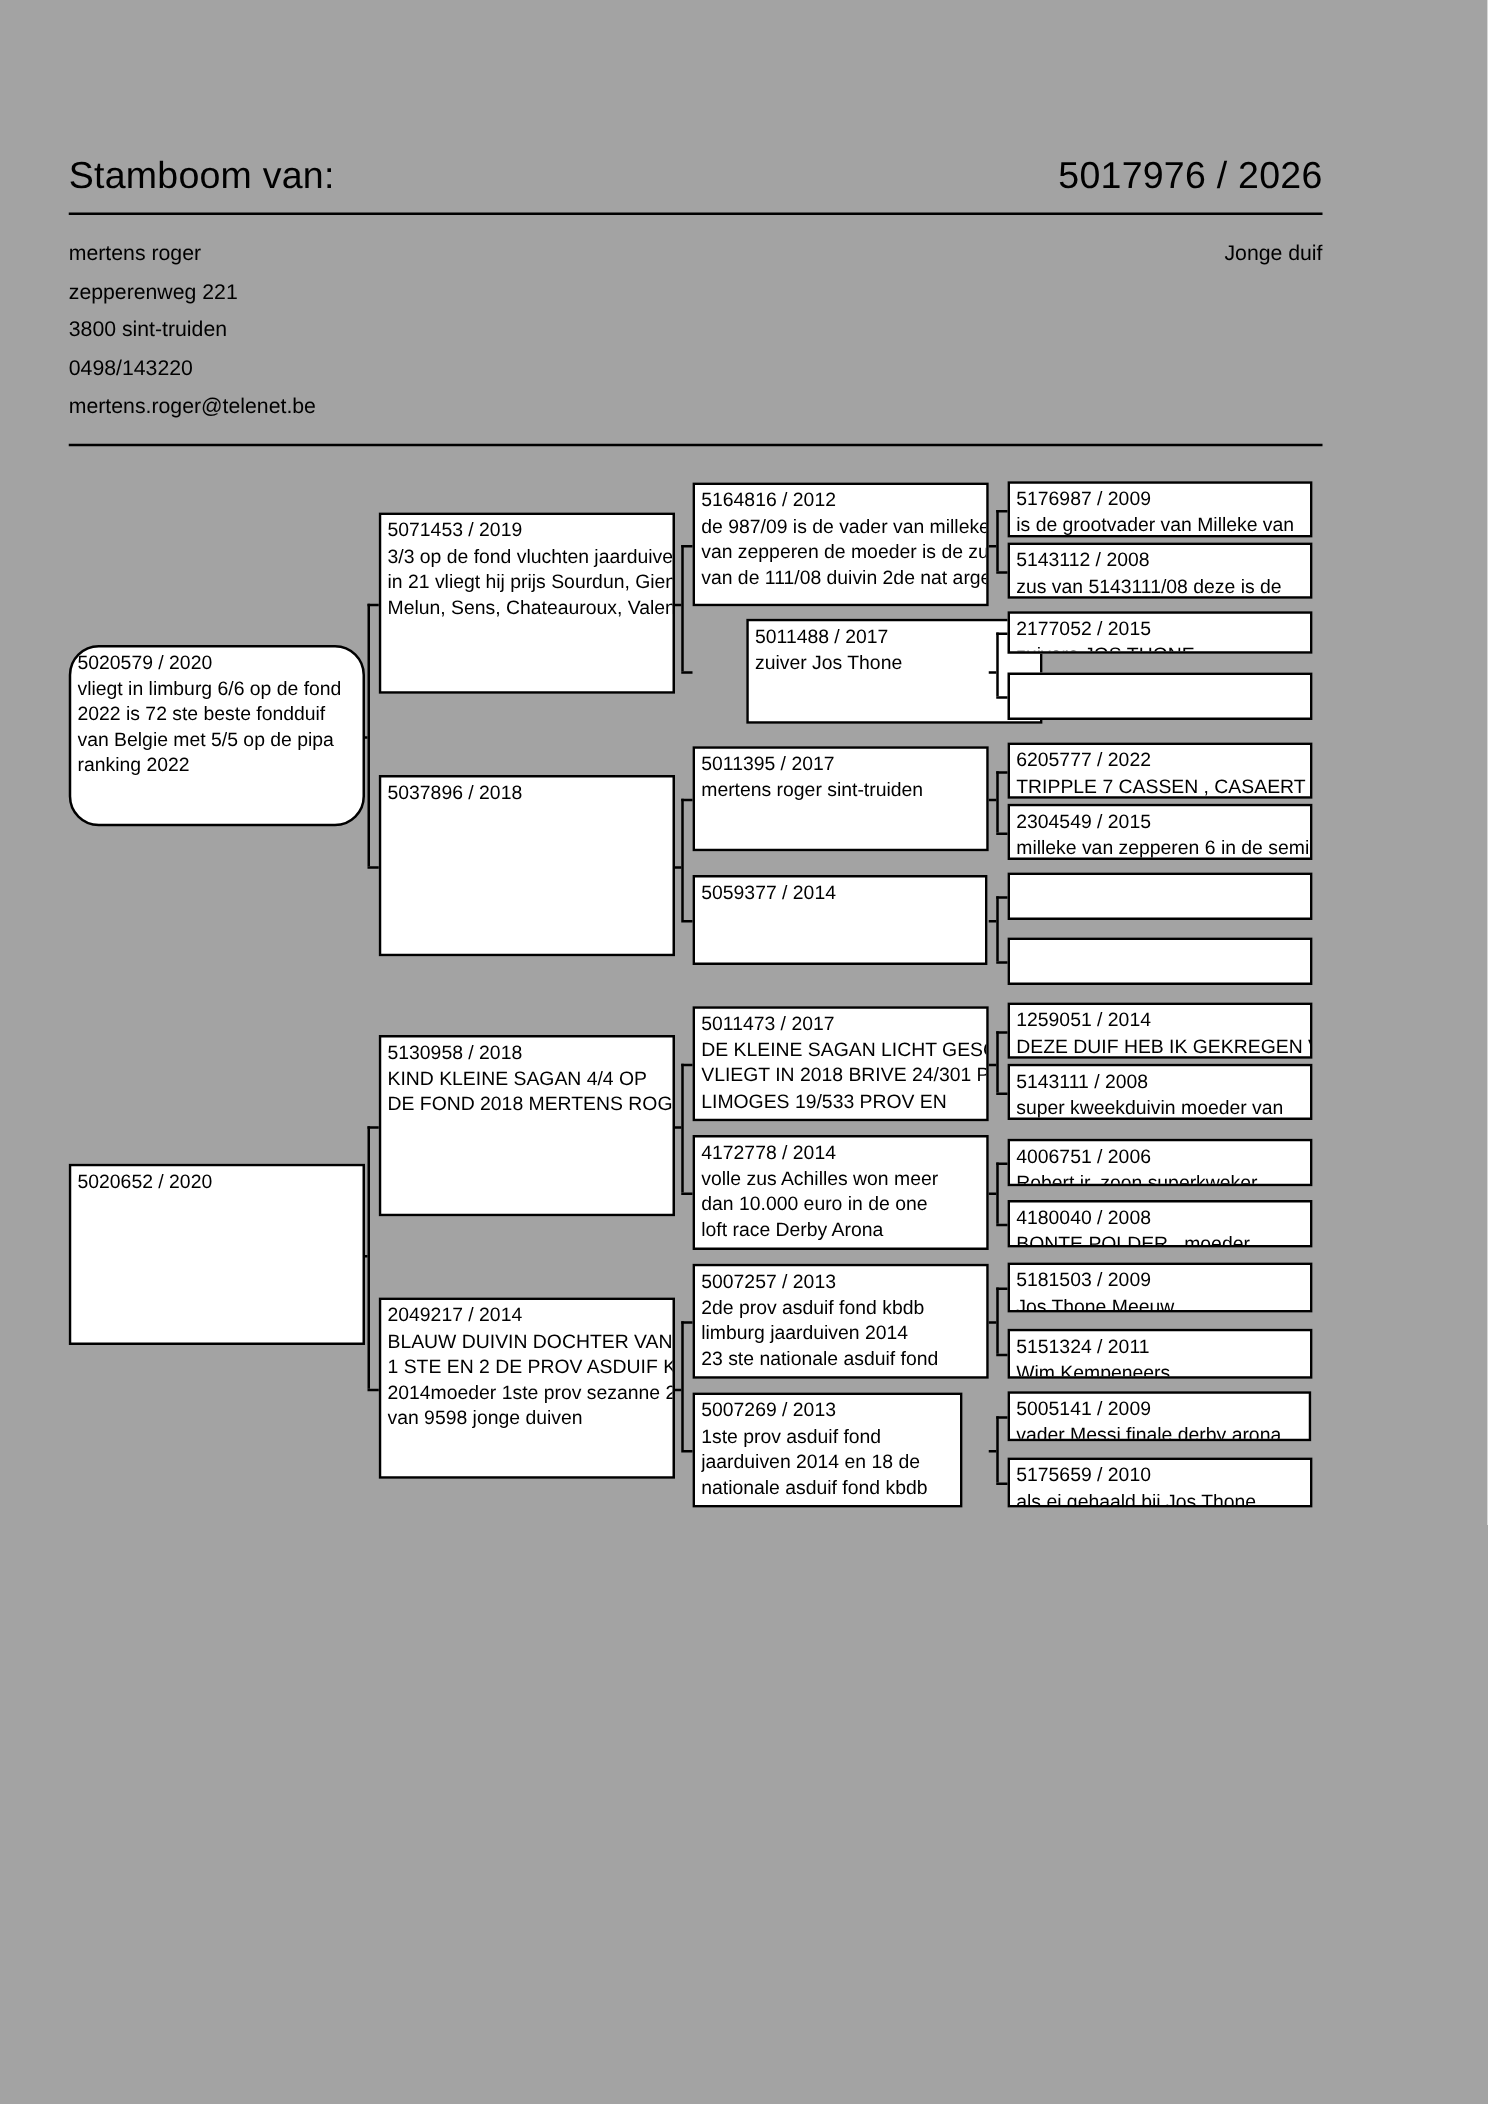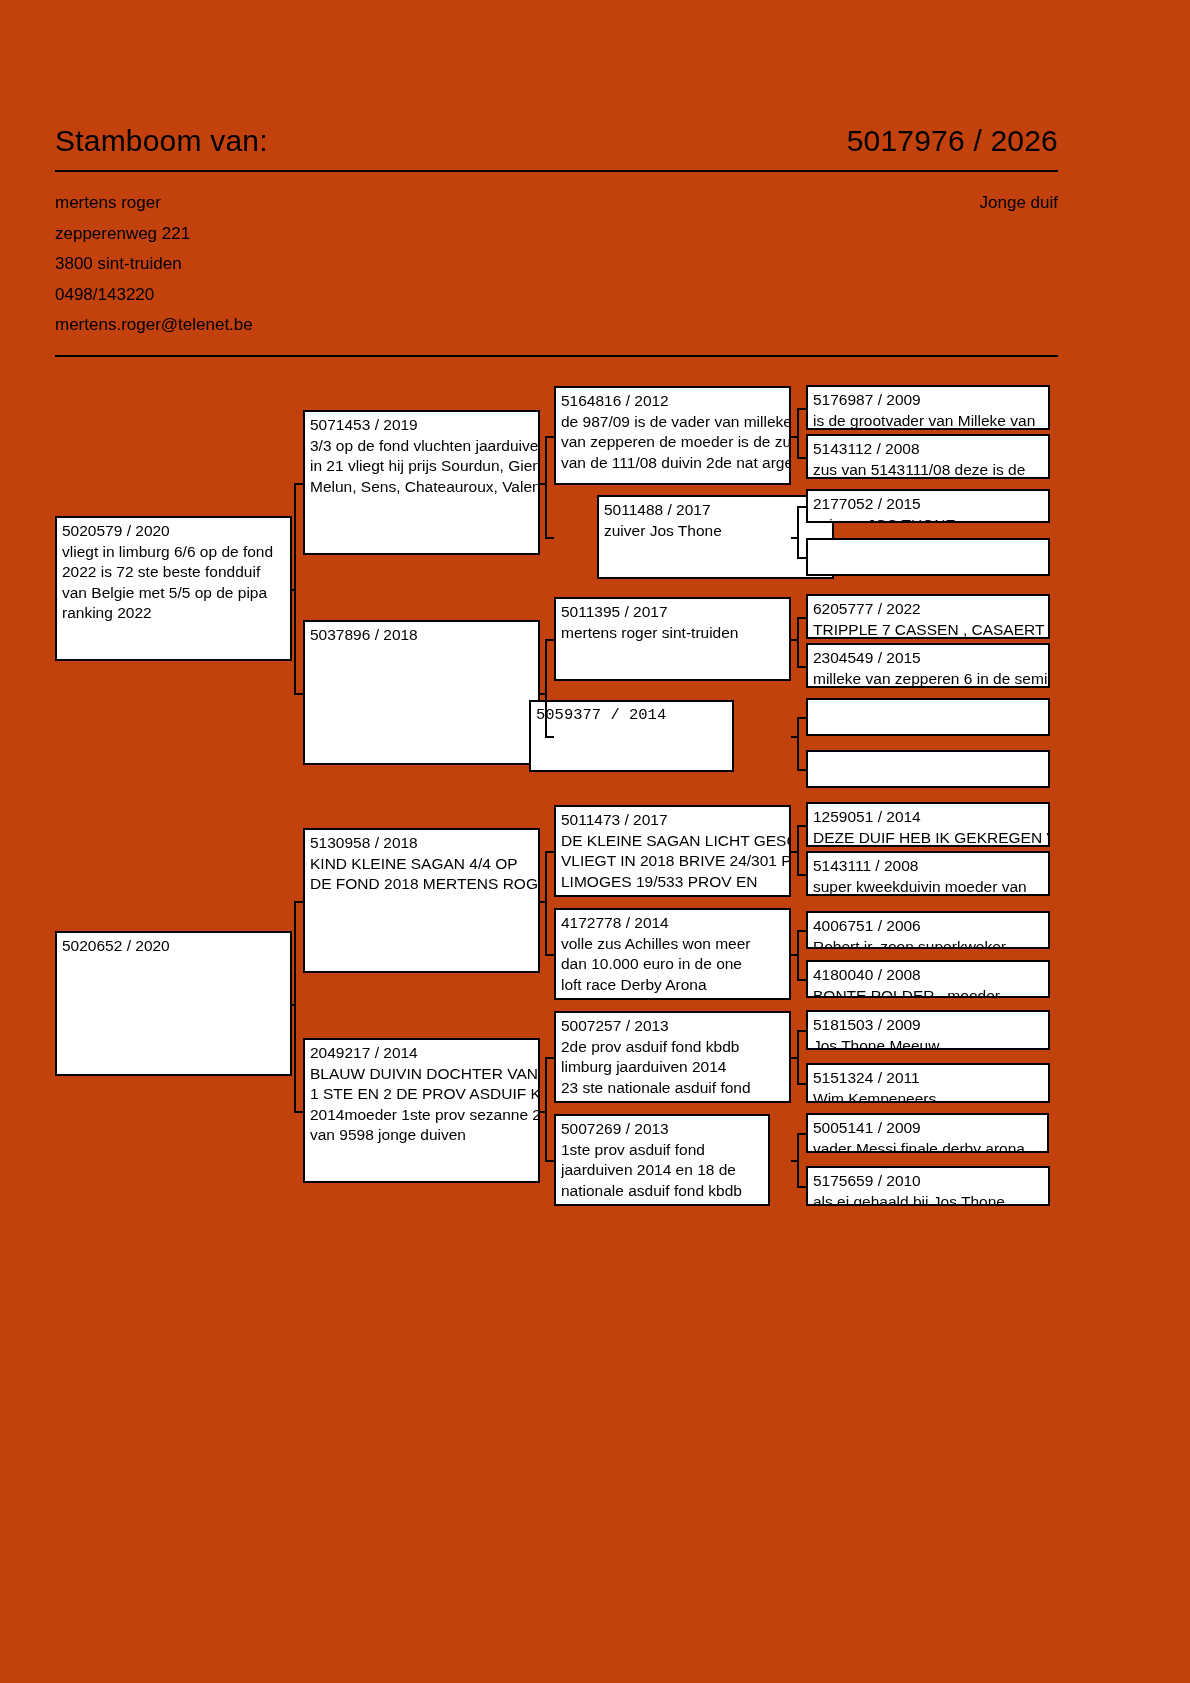--- a/index.html
+++ b/index.html
@@ -6,21 +6,21 @@
   html,body{margin:0;padding:0;background:#ffffff;}
   body{
     font-family:"Liberation Sans","DejaVu Sans",sans-serif;
     color:#000;
     -webkit-font-smoothing:antialiased;
   }
   #page{
     position:relative;
     width:1190px;
     height:1683px;
-    background:#c2410c;
+    background:#a3a3a3;
     overflow:hidden;
   }
 
   
   .hdr{
     position:absolute;
     left:55px; top:124px; width:1003px;
     display:flex; align-items:flex-end; justify-content:space-between;
   }
   .hdr-title{font-size:30px; line-height:1.1; letter-spacing:.2px;}
@@ -79,21 +79,21 @@
     <div>zepperenweg  221</div>
     <div>3800  sint-truiden</div>
     <div>0498/143220</div>
     <div>mertens.roger@telenet.be</div>
   </div>
   <div class="bird-type">Jonge duif</div>
 
   <div class="rule" id="rule-bottom"></div>
 
   <div id="tree">
-      <div class="pedbox" style="left: 55px; top: 516px; width: 237px; height: 145px;">
+      <div class="pedbox" style="left: 55px; top: 516px; width: 237px; height: 145px; border-radius: 24px;">
         <div class="ln">5020579 / 2020</div>
         <div class="ln">vliegt in limburg 6/6 op de fond</div>
         <div class="ln">2022 is 72 ste beste fondduif</div>
         <div class="ln">van Belgie met 5/5 op de pipa</div>
         <div class="ln">ranking 2022</div>
       </div>
       <div class="pedbox" style="left: 55px; top: 931px; width: 237px; height: 145px;">
         <div class="ln">5020652 / 2020</div>
       </div>
       <div class="pedbox" style="left: 303px; top: 410px; width: 237px; height: 145px;">
@@ -124,21 +124,21 @@
         <div class="ln">van de 111/08 duivin 2de nat argenton</div>
       </div>
       <div class="pedbox" style="left: 554px; top: 495px; width: 237px; height: 84px; margin-left: 43px;">
         <div class="ln">5011488 / 2017</div>
         <div class="ln">zuiver Jos Thone</div>
       </div>
       <div class="pedbox" style="left: 554px; top: 597px; width: 237px; height: 84px;">
         <div class="ln">5011395 / 2017</div>
         <div class="ln">mertens roger  sint-truiden</div>
       </div>
-      <div class="pedbox" style="left: 529px; top: 700px; width: 205px; height: 72px; font-family: Liberation Mono, monospace;">
+      <div class="pedbox" style="left: 554px; top: 700px; width: 236px; height: 72px;">
         <div class="ln">5059377 / 2014</div>
       </div>
       <div class="pedbox" style="left: 554px; top: 805px; width: 237px; height: 92px;">
         <div class="ln">5011473 / 2017</div>
         <div class="ln">DE KLEINE SAGAN LICHT GESCHELPT</div>
         <div class="ln">VLIEGT IN 2018 BRIVE 24/301 PROV</div>
         <div class="ln">LIMOGES 19/533 PROV EN</div>
       </div>
       <div class="pedbox" style="left: 554px; top: 908px; width: 237px; height: 92px;">
         <div class="ln">4172778 / 2014</div>

